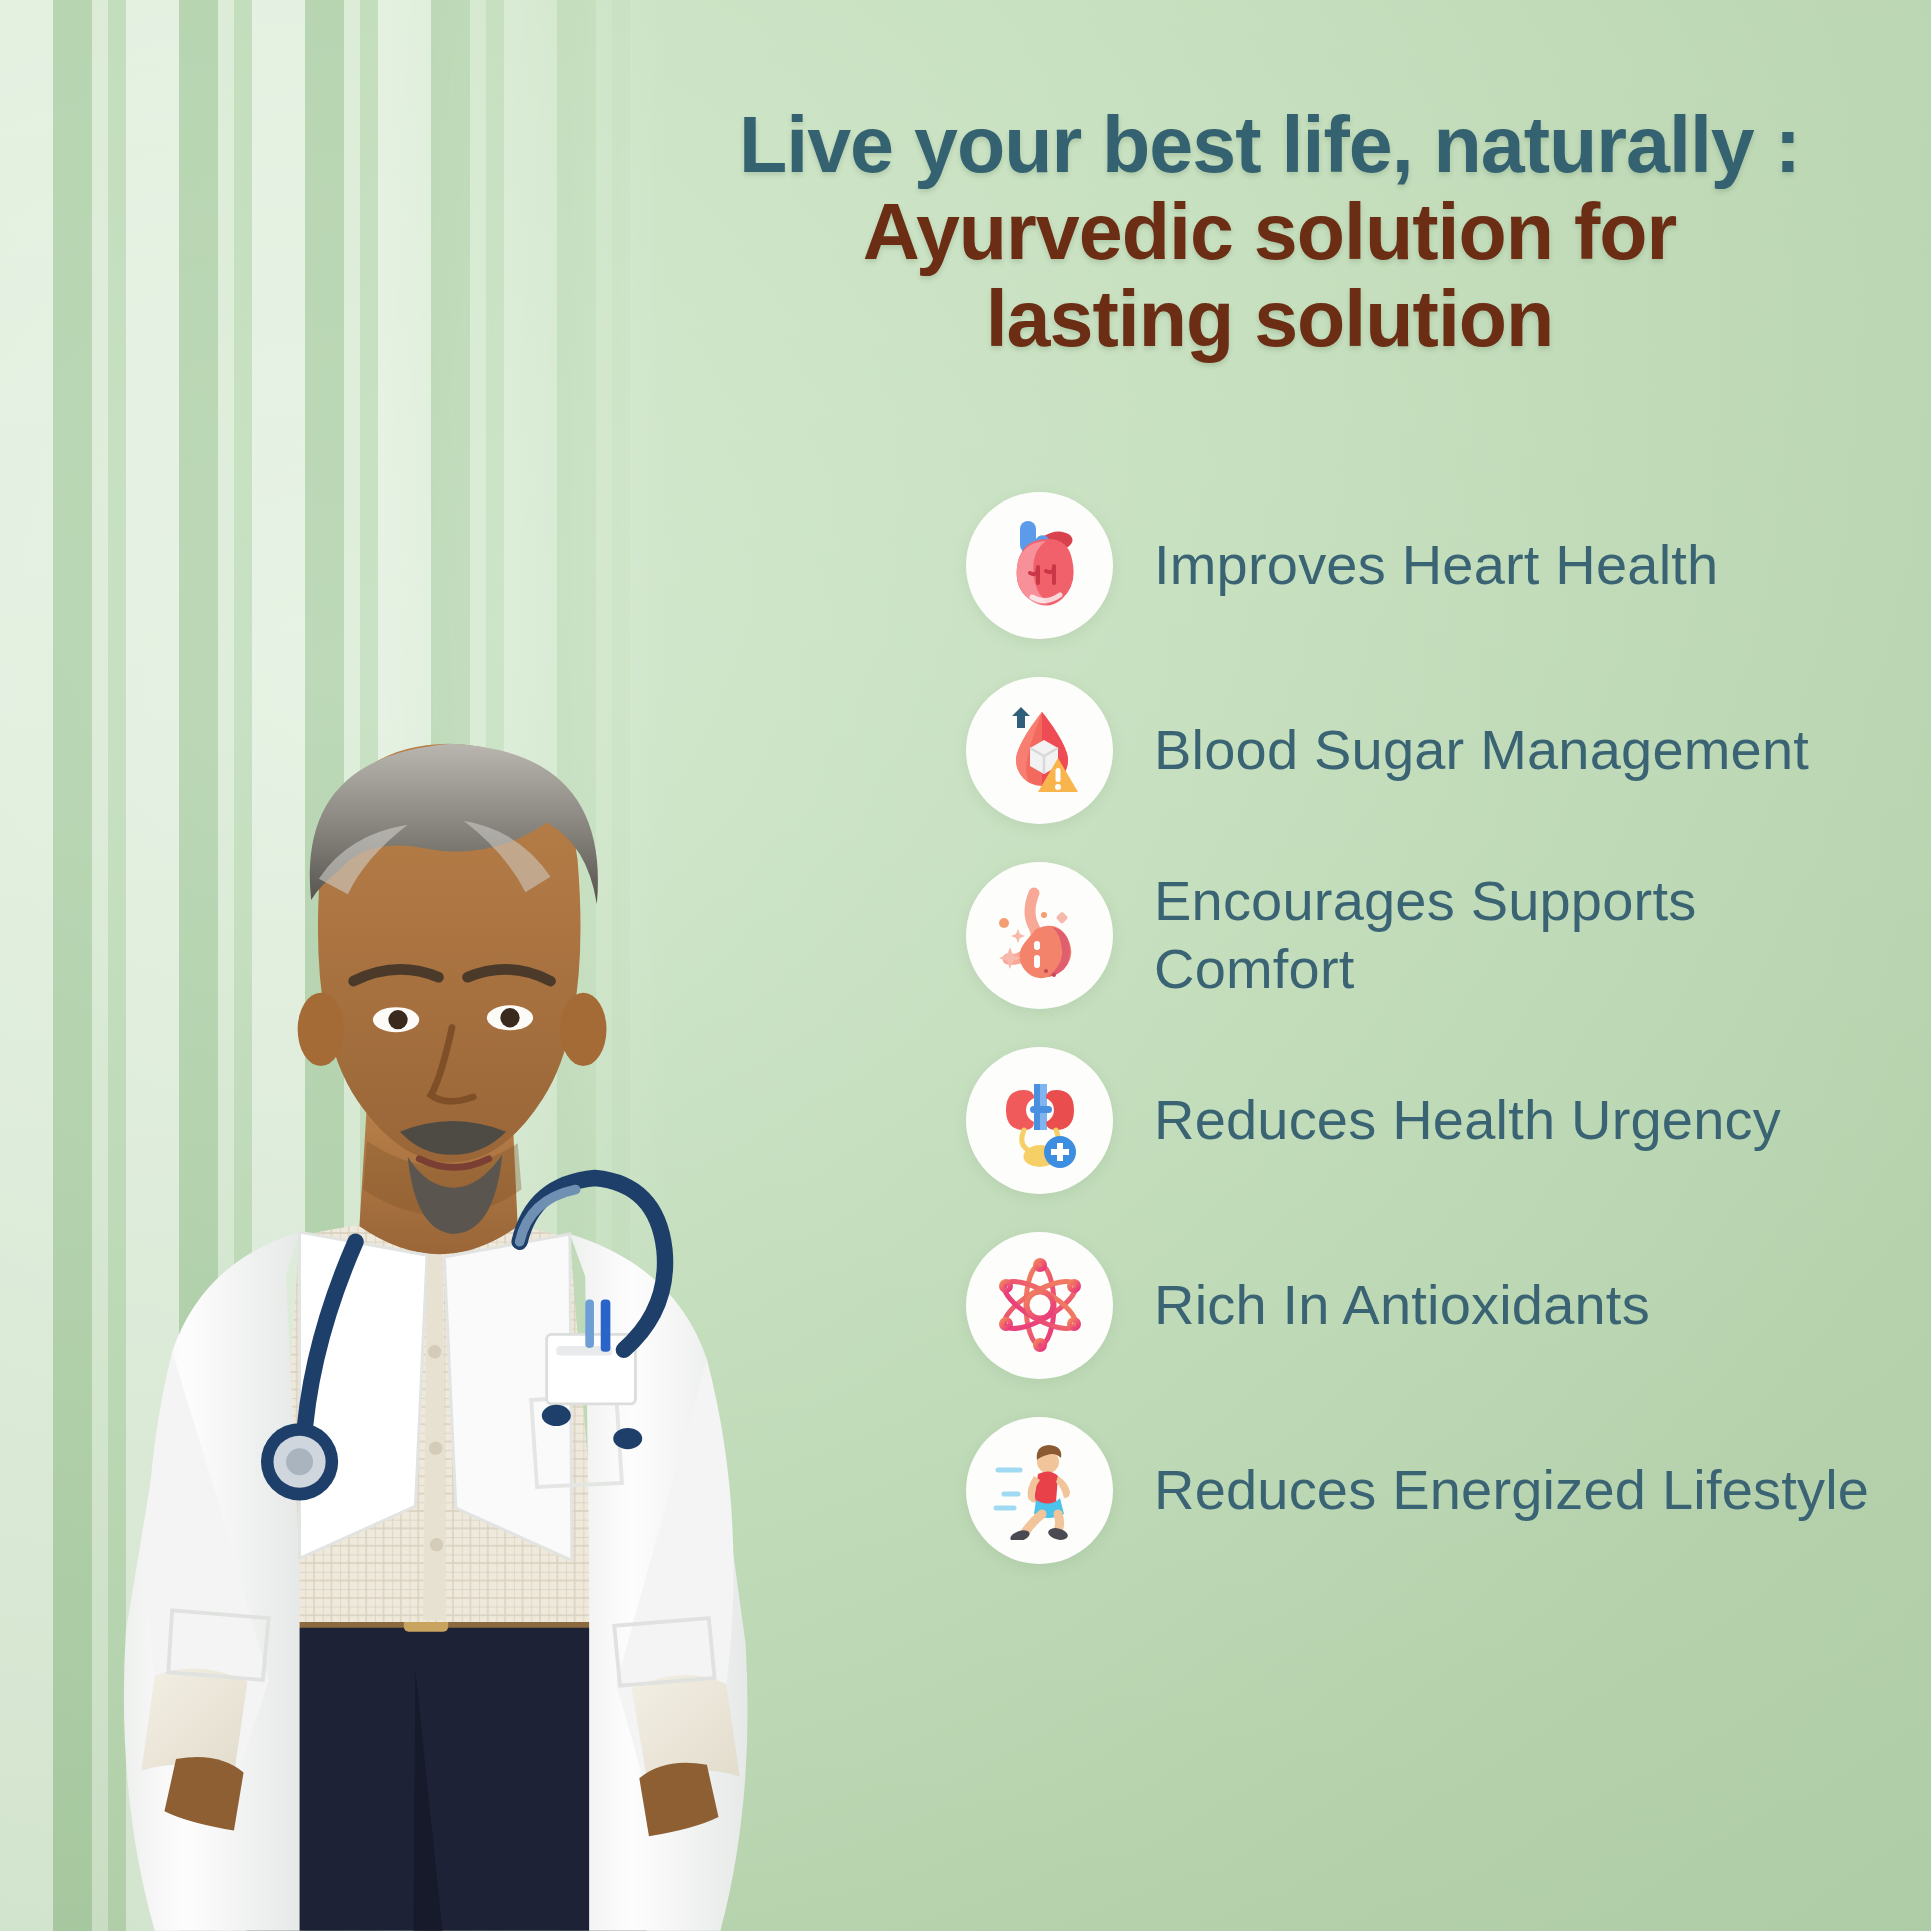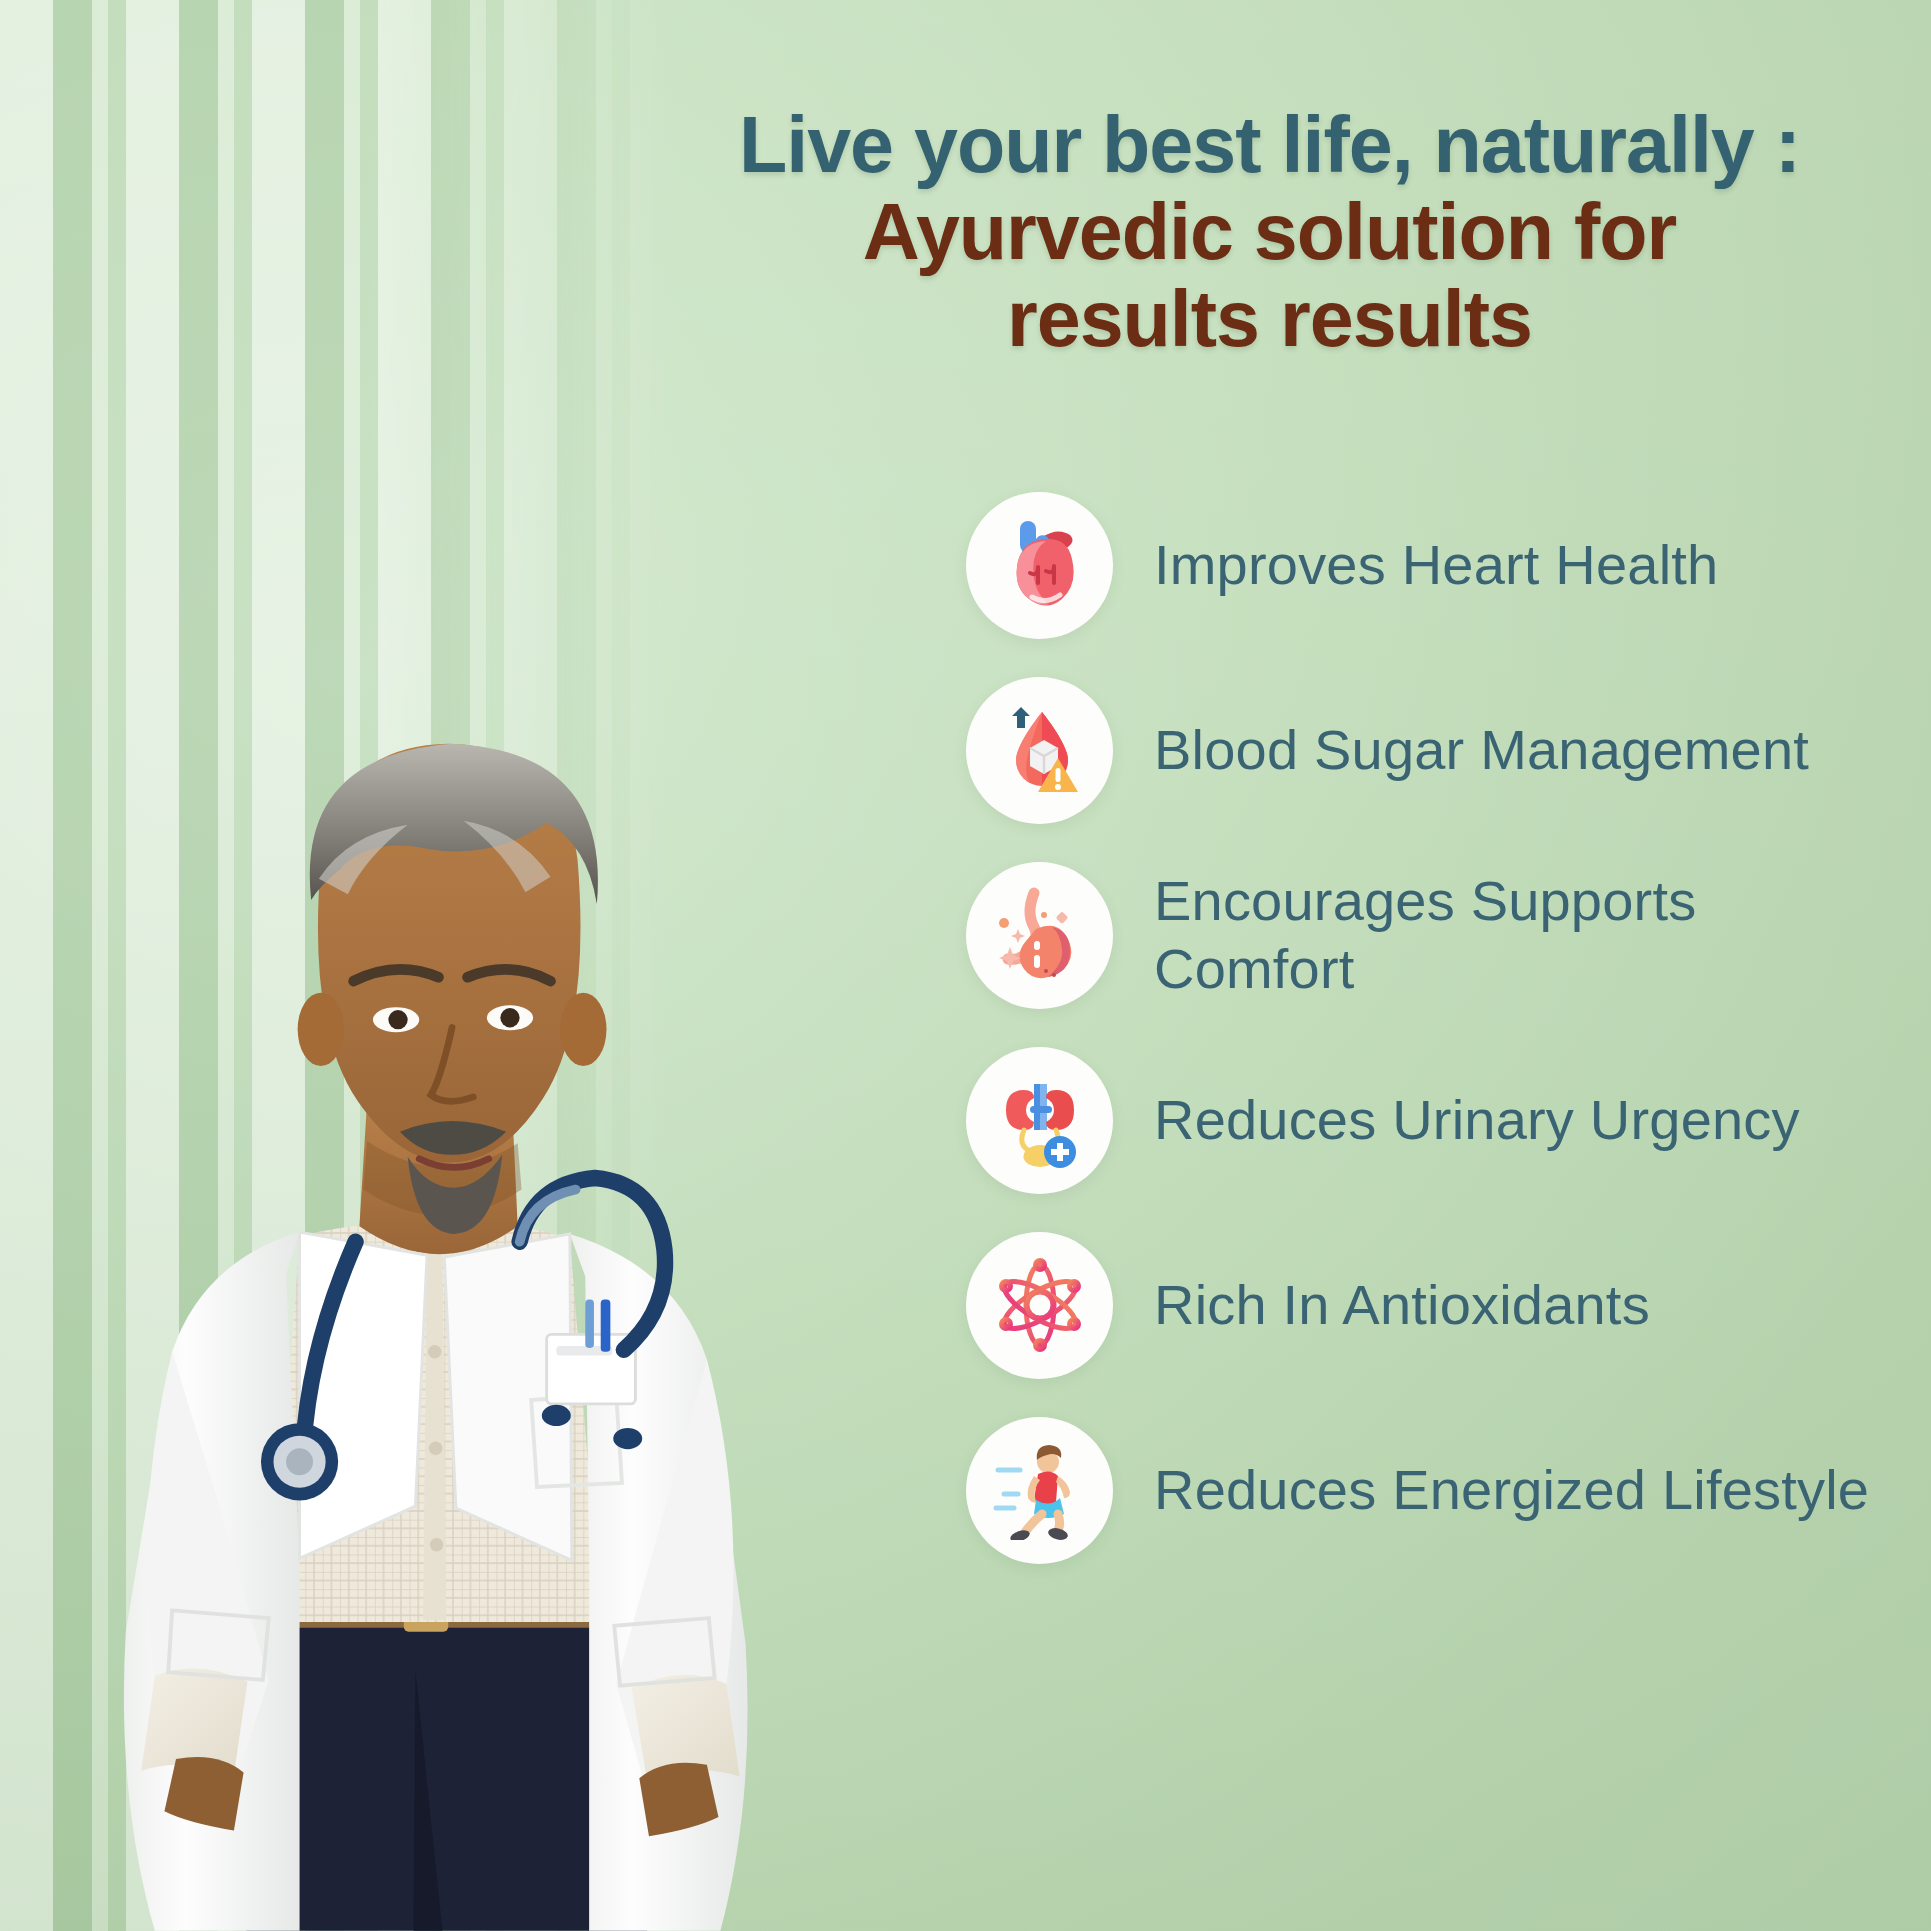--- a/index.html
+++ b/index.html
@@ -197,21 +197,21 @@
     <path d="M404 732 q54 -22 110 0 q-24 24 -56 24 q-32 0 -54 -24 Z" fill="#4e4a44"></path>
     <path d="M412 758 q8 78 48 80 q42 -2 50 -82 q-24 34 -50 34 q-28 0 -48 -32 Z" fill="#5a564f"></path>
 
     <path d="M424 760 q36 18 72 0" fill="none" stroke="#7a3f32" stroke-width="7" stroke-linecap="round"></path>
   </svg>
 </div>
 
 <div id="headline">
   <span class="ln ln1">Live your best life, naturally :</span>
   <span class="ln ln2">Ayurvedic solution for</span>
-  <span class="ln ln3">results results</span>
+  <span class="ln ln3">lasting solution</span>
 </div>
 
 <div id="benefits">
 
   <div class="benefit">
     <div class="bubble">
       <svg viewBox="0 0 100 100">
         <rect x="30" y="6" width="16" height="32" rx="8" fill="#5b9bea"></rect>
         <path d="M52 22 q16 -10 28 -2 q6 6 -2 12 q-14 6 -26 4 Z" fill="#d9414f"></path>
         <rect x="44" y="20" width="15" height="24" rx="7.5" fill="#5b9bea" transform="rotate(14 51 32)"></rect>
@@ -271,21 +271,21 @@
         <path d="M66 20 q18 0 18 20 q0 20 -18 20 q-10 0 -10 -8 q8 -4 8 -12 q0 -8 -8 -12 q0 -8 10 -8 Z" fill="#e94d4d"></path>
         <rect x="40" y="36" width="14" height="7" rx="3.5" fill="#4a8fe0"></rect>
         <rect x="50" y="36" width="12" height="7" rx="3.5" fill="#4a8fe0"></rect>
         <path d="M34 60 q-6 14 4 20" fill="none" stroke="#f7cf67" stroke-width="5" stroke-linecap="round"></path>
         <path d="M66 60 q6 14 -4 20" fill="none" stroke="#f7cf67" stroke-width="5" stroke-linecap="round"></path>
         <path d="M36 80 q14 -10 28 0 q6 8 -2 14 q-12 6 -24 0 q-8 -6 -2 -14 Z" fill="#f7cf67"></path>
         <circle cx="70" cy="82" r="16" fill="#3d8ee0"></circle>
         <path d="M67 73 h6 v6 h6 v6 h-6 v6 h-6 v-6 h-6 v-6 h6 Z" fill="#fff"></path>
       </svg>
     </div>
-    <div class="benefit-label">Reduces Urinary Urgency</div>
+    <div class="benefit-label">Reduces Health Urgency</div>
   </div>
 
   <div class="benefit">
     <div class="bubble">
       <svg viewBox="0 0 100 100">
         <defs>
           <linearGradient id="atomG" x1="0" y1="0" x2="1" y2="1">
             <stop offset="0%" stop-color="#f2845c"></stop>
             <stop offset="100%" stop-color="#e8357f"></stop>
           </linearGradient>

